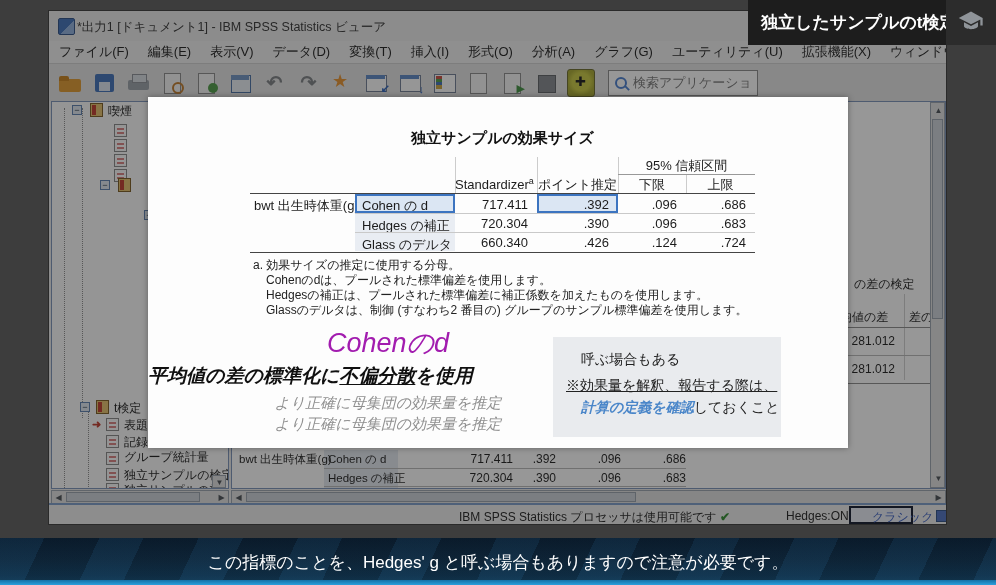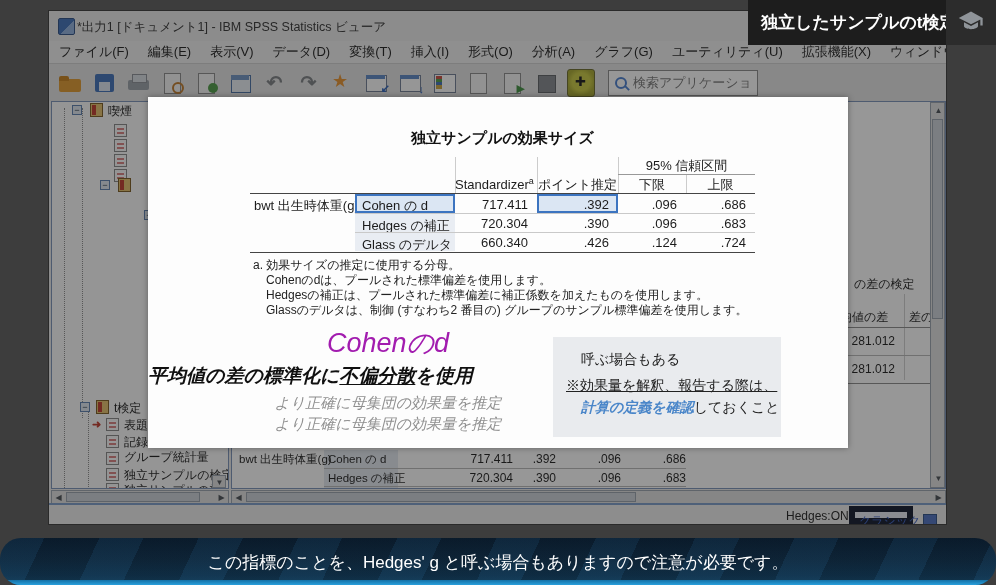--- a/index.html
+++ b/index.html
@@ -55,21 +55,21 @@
   .sarrow{position:absolute;font-size:8px;color:#4a4f55;line-height:12px;text-align:center;width:13px;height:12px;}
   
   .bgtxt{position:absolute;font-size:12px;color:#1c1c1c;white-space:nowrap;}
   .bgnum{position:absolute;font-size:12px;color:#1c1c1c;text-align:right;white-space:nowrap;}
   .bgline{position:absolute;height:1px;background:#b9b9b9;}
   .bgcell{position:absolute;background:#e4e9f1;}
   
   #statusbar{position:absolute;left:0;top:492px;width:100%;height:22px;background:#ededed;border-top:2px solid #7a9cc9;box-sizing:border-box;}
   #statusbar .stxt{position:absolute;top:4px;font-size:12px;color:#222;white-space:nowrap;}
   .check{color:#2e8b2e;font-weight:bold;}
-  #classicbtn{position:absolute;left:800px;top:1px;width:64px;height:18px;border:6px solid #0f172a;background:#e8ecf5;color:#3b5fc0;font-size:12px;text-align:left;padding:1px 2px 0 4px;box-sizing:border-box;white-space:nowrap;}
+  #classicbtn{position:absolute;left:800px;top:1px;width:64px;height:18px;border:2px solid #0f172a;background:#e8ecf5;color:#3b5fc0;font-size:12px;text-align:left;padding:1px 2px 0 21px;box-sizing:border-box;white-space:nowrap;}
   .minigrid{display:inline-block;width:12px;height:10px;background:#4d6fbf;vertical-align:-1px;margin-left:3px;border:1px solid #2c4f86;}
   
   #dim{position:absolute;left:0;top:0;width:100%;height:100%;background:rgba(25,25,25,0.45);z-index:5;}
   
   #card{position:absolute;left:148px;top:97px;width:700px;height:351px;background:#fdfdfd;z-index:10;box-shadow:0 0 6px rgba(0,0,0,0.35);}
   .ct{position:absolute;white-space:nowrap;}
   #tbl-title{font-size:15px;font-weight:bold;color:#111;}
   .hcell{font-size:13px;color:#1c1c1c;}
   .dcell{font-size:13px;color:#1c1c1c;text-align:right;padding-right:9px;box-sizing:border-box;}
   .lcell{font-size:13px;color:#1c1c1c;background:#e9edf3;box-sizing:border-box;padding:3px 0 0 7px;}
@@ -85,21 +85,21 @@
   #notebox{position:absolute;left:405px;top:240px;width:228px;height:100px;background:#e9ebee;padding:11px 0 0 13px;box-sizing:border-box;}
   .nline{font-size:14px;color:#222;line-height:22px;white-space:nowrap;}
   .nindent{padding-left:15px;}
   .bluelink{color:#4a86c9;font-style:italic;font-weight:bold;}
   
   #toplabel{position:absolute;left:748px;top:0;width:248px;height:45px;background:#1d1d1d;z-index:20;}
   #toplabel .ltxt{position:absolute;left:13px;top:11px;font-size:17px;font-weight:bold;color:#fff;white-space:nowrap;}
   #capbox{position:absolute;right:0;top:0;width:50px;height:45px;background:#2c2c2c;}
   #capbox svg{position:absolute;left:10px;top:8px;}
   
-  #banner{position:absolute;left:0;top:538px;width:996px;height:47px;z-index:15;background:linear-gradient(180deg,#0a1a2a 0%,#0e2436 45%,#0f2d44 80%,#123a52 100%);overflow:hidden;border-radius:21px;}
+  #banner{position:absolute;left:0;top:538px;width:996px;height:47px;z-index:15;background:linear-gradient(180deg,#0a1a2a 0%,#0e2436 45%,#0f2d44 80%,#123a52 100%);overflow:hidden;}
   #banner .tex{position:absolute;left:0;top:0;width:100%;height:100%;background:repeating-linear-gradient(115deg,rgba(50,130,190,0.12) 0 40px,rgba(10,30,50,0.1) 40px 90px);}
   #banner .btm{position:absolute;left:0;bottom:0;width:100%;height:5px;background:linear-gradient(180deg,#1470a5,#2aa0dd);}
   #banner .btxt{position:absolute;left:0;top:13px;width:100%;text-align:center;font-size:17px;color:#ffffff;white-space:nowrap;}
 </style>
 </head>
 <body>
 
 <div id="stage">
 
   <div id="win">
@@ -230,20 +230,21 @@
       </div>
     </div>
 
     <div class="sbar" style="left:182px;top:479px;width:715px;height:14px;">
       <span class="sarrow" style="left:0;top:1px;">◀</span>
       <div class="sthumb" style="left:14px;top:1px;width:390px;height:10px;"></div>
       <span class="sarrow" style="right:0;top:1px;">▶</span>
     </div>
 
     <div id="statusbar">
+      <div class="stxt" style="left:410px;"><span>IBM SPSS Statistics プロセッサは使用可能です</span> <span class="check">✔</span></div>
       <div class="stxt" style="left:737px;">Hedges:ON</div>
       <div id="classicbtn"><span>クラシック</span><span class="minigrid"></span></div>
     </div>
 
     <div id="dim"></div>
   </div>
 
   <div id="card">
     <div class="ct" id="tbl-title" style="left:102px;top:32px;width:505px;text-align:center;">独立サンプルの効果サイズ</div>
 

